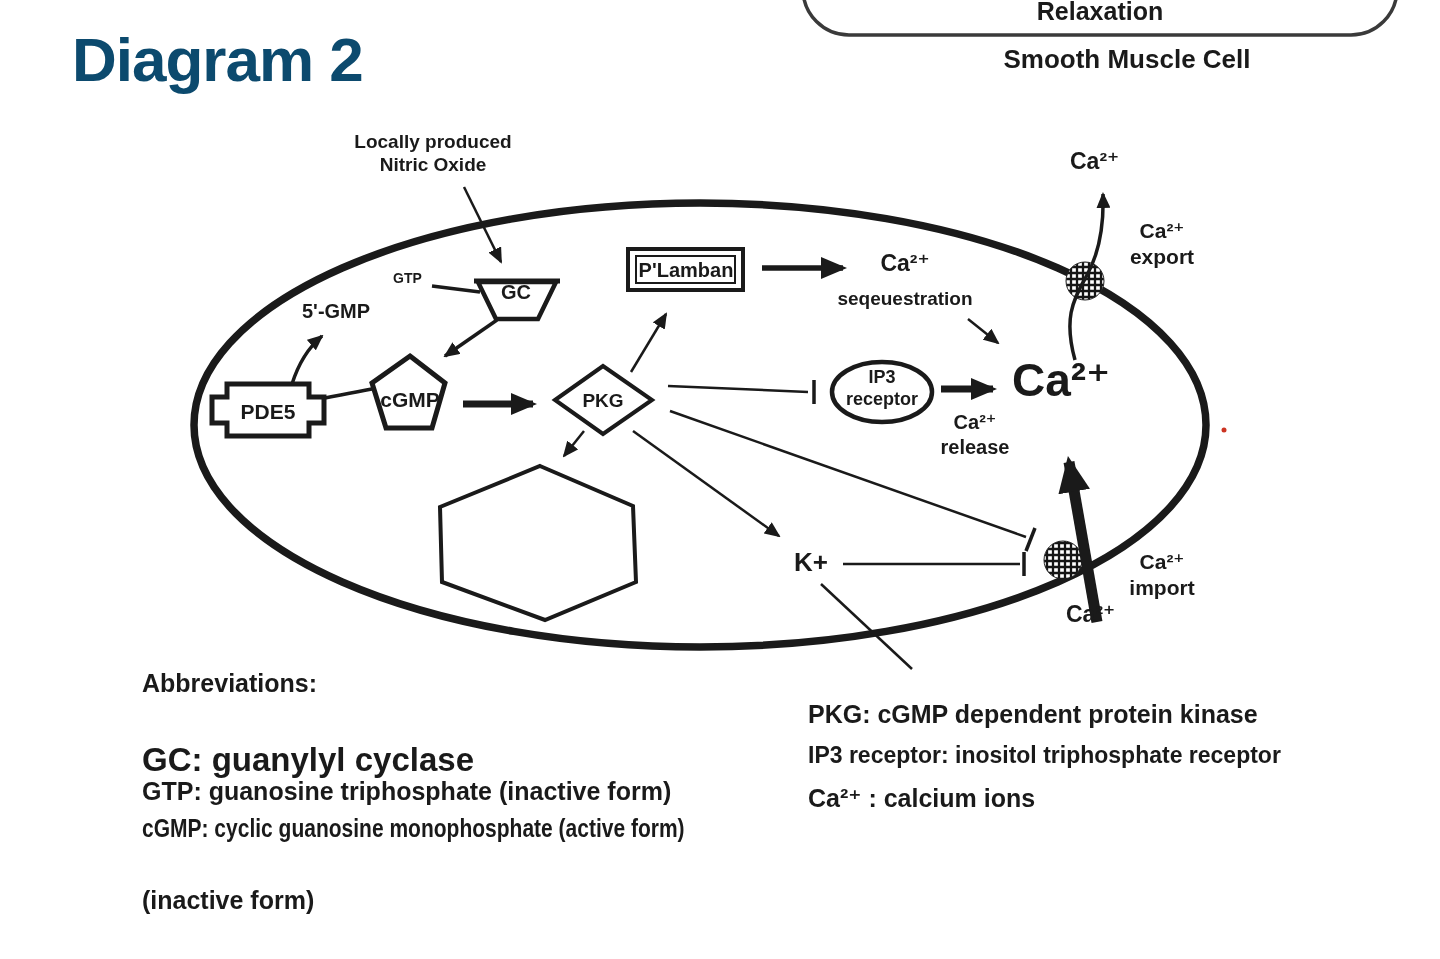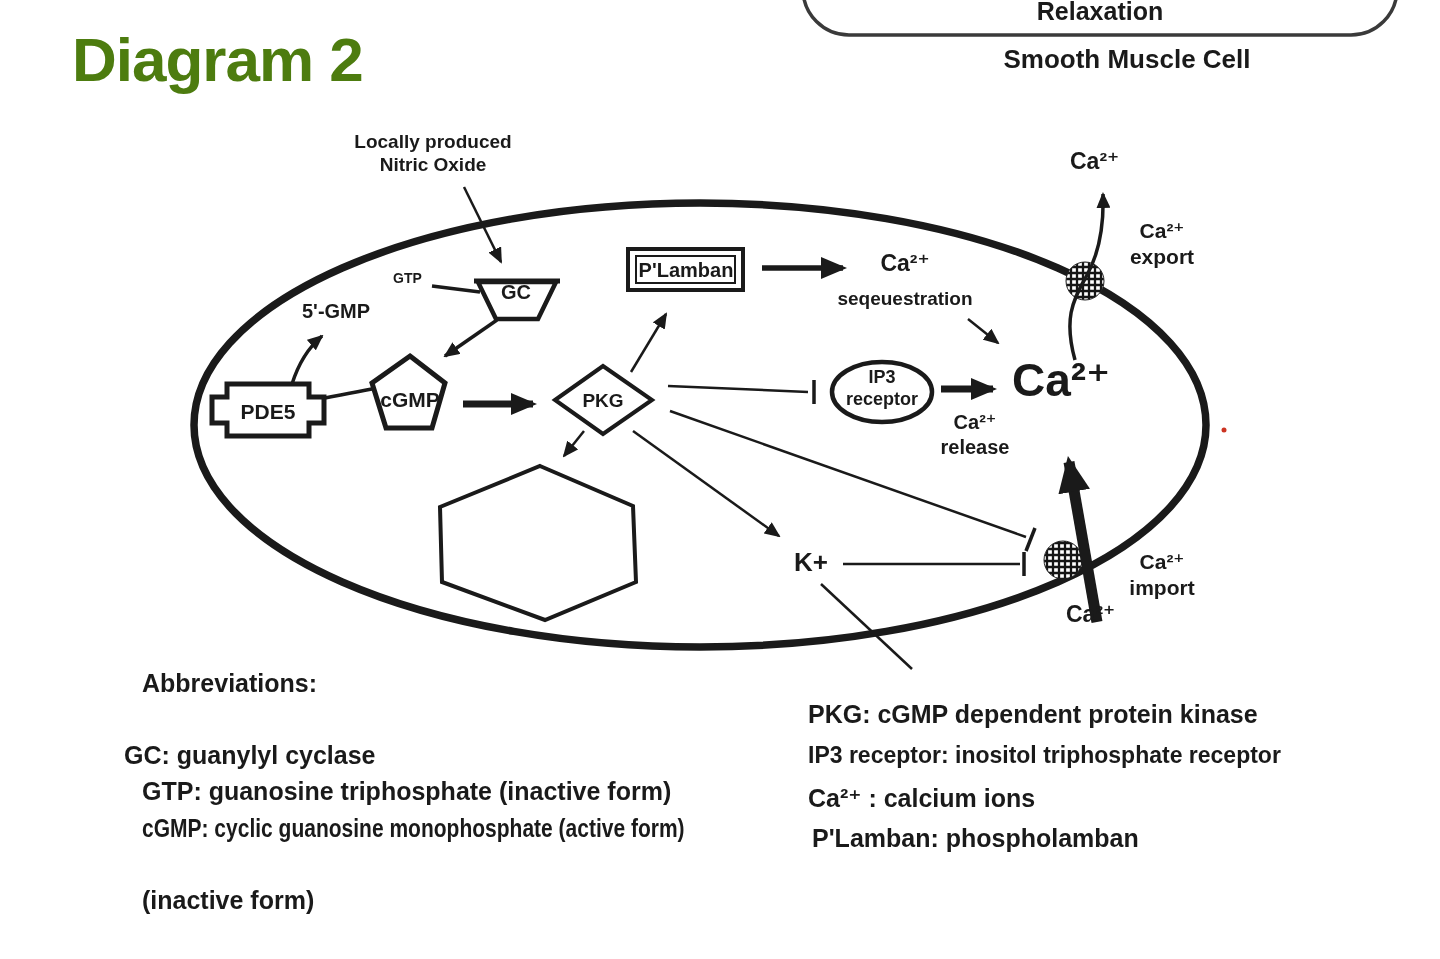--- a/index.html
+++ b/index.html
@@ -1,21 +1,21 @@
 <!DOCTYPE html>
 <html><head>
 <meta charset="utf-8">
 <style>
   html,body{margin:0;padding:0;background:#fff;}
   #stage{position:relative;width:1440px;height:959px;background:#ffffff;overflow:hidden;
          font-family:"Liberation Sans","DejaVu Sans",sans-serif;color:#1a1a1a;}
   svg{position:absolute;left:0;top:0;}
   .lbl{position:absolute;font-weight:700;color:#1a1a1a;white-space:pre-line;line-height:1.22;}
   .ctr{text-align:center;}
-  .title{font-size:62px;letter-spacing:-1px;color:#4d7c0f;}
+  .title{font-size:62px;letter-spacing:-1px;color:#0c4a6e;}
   .sq{transform:scaleX(0.84);transform-origin:left top;white-space:nowrap;}
   .nw{white-space:nowrap;}
 </style>
 </head>
 <body>
 
 <div id="stage">
 
   <svg width="1440" height="959" viewBox="0 0 1440 959">
     <defs>
@@ -106,23 +106,22 @@
   <div class="lbl" style="left:1070px;top:147px;font-size:23px;">Ca²⁺</div>
   <div class="lbl ctr" style="left:1118px;top:218px;width:88px;font-size:21px;line-height:26px;">Ca²⁺
 export</div>
   <div class="lbl ctr" style="left:1118px;top:549px;width:88px;font-size:21px;line-height:26px;">Ca²⁺
 import</div>
   <div class="lbl" style="left:1066px;top:600px;font-size:23px;">Ca²⁺</div>
 
   <div class="lbl" style="left:794px;top:547px;font-size:26px;">K+</div>
 
   <div class="lbl nw" style="left:142px;top:668px;font-size:25px;">Abbreviations:</div>
-  <div class="lbl nw" style="left:124px;top:740px;font-size:25px;">GC: guanylyl cyclase</div>
+  <div class="lbl nw" style="left:142px;top:740px;font-size:33px;">GC: guanylyl cyclase</div>
   <div class="lbl nw" style="left:142px;top:776px;font-size:25px;">GTP: guanosine triphosphate (inactive form)</div>
   <div class="lbl sq" style="left:142px;top:813px;font-size:25px;">cGMP: cyclic guanosine monophosphate (active form)</div>
   <div class="lbl nw" style="left:142px;top:885px;font-size:25px;">(inactive form)</div>
 
   <div class="lbl nw" style="left:808px;top:699px;font-size:25px;">PKG: cGMP dependent protein kinase</div>
   <div class="lbl nw" style="left:808px;top:741px;font-size:23px;">IP3 receptor: inositol triphosphate receptor</div>
   <div class="lbl nw" style="left:808px;top:783px;font-size:25px;">Ca²⁺ : calcium ions</div>
-  <div class="lbl nw" style="left:812px;top:823px;font-size:25px;">P'Lamban: phospholamban</div>
 
 </div>
 
 </body></html>

